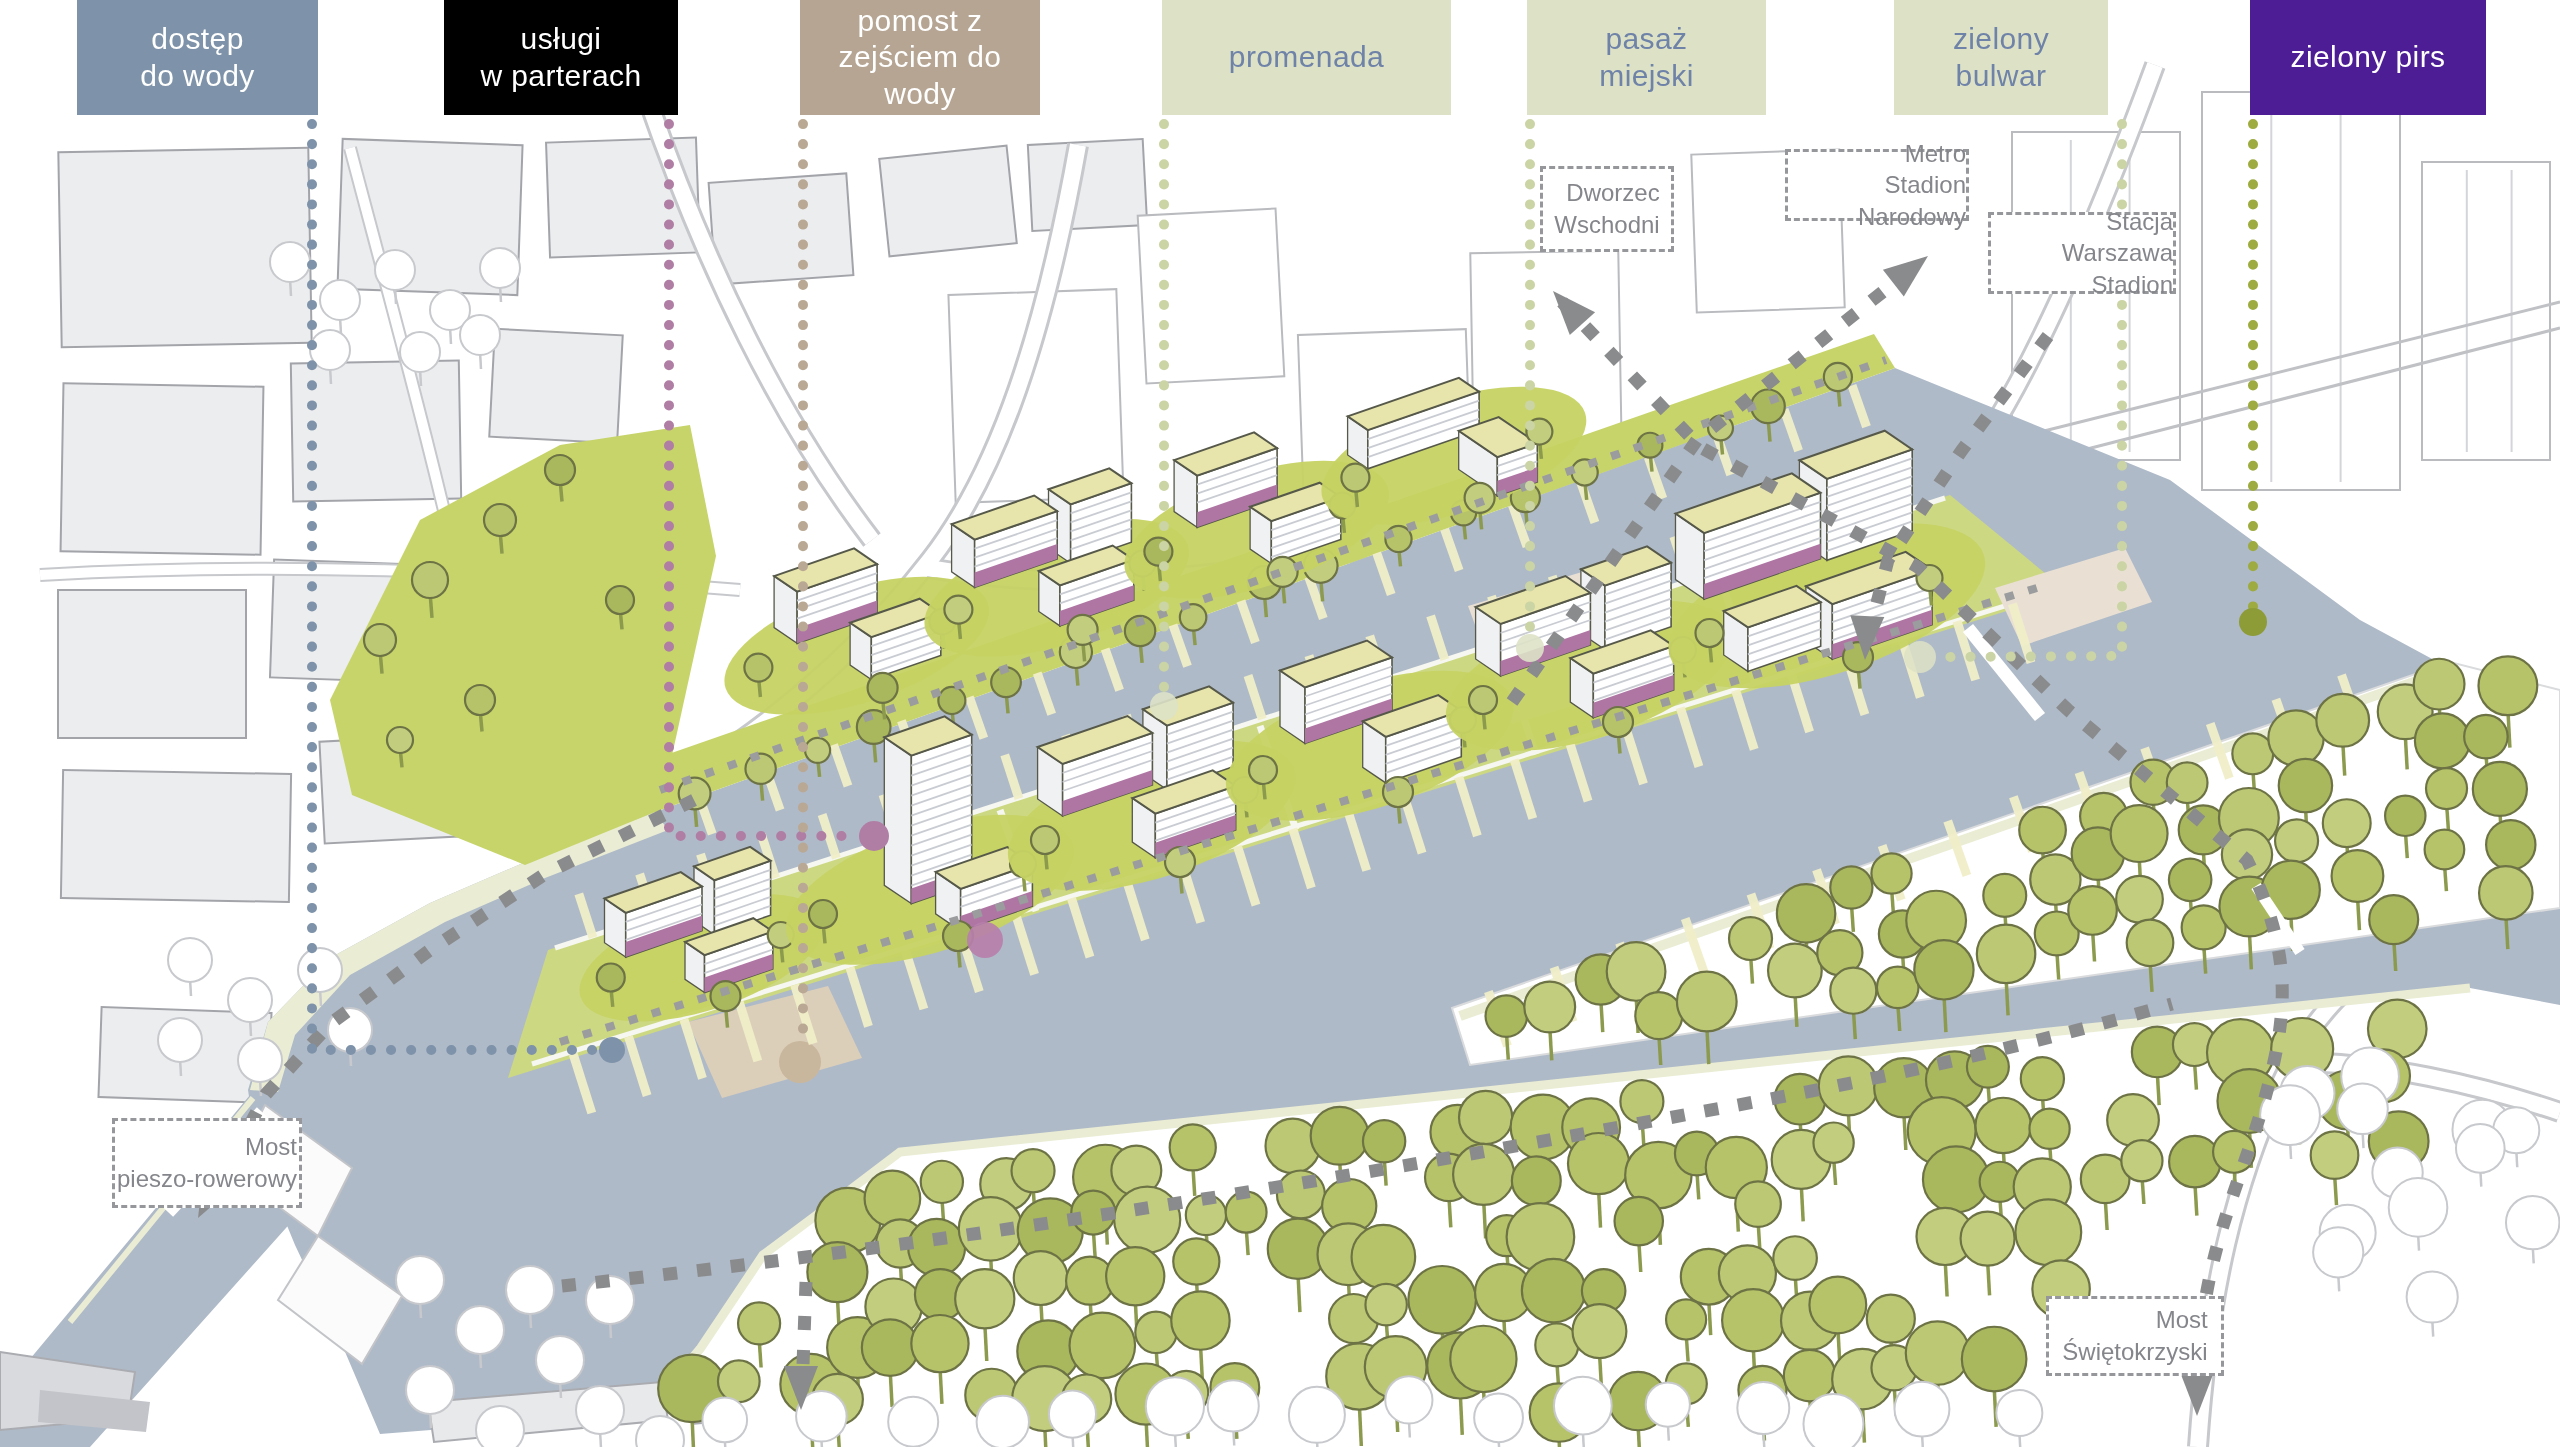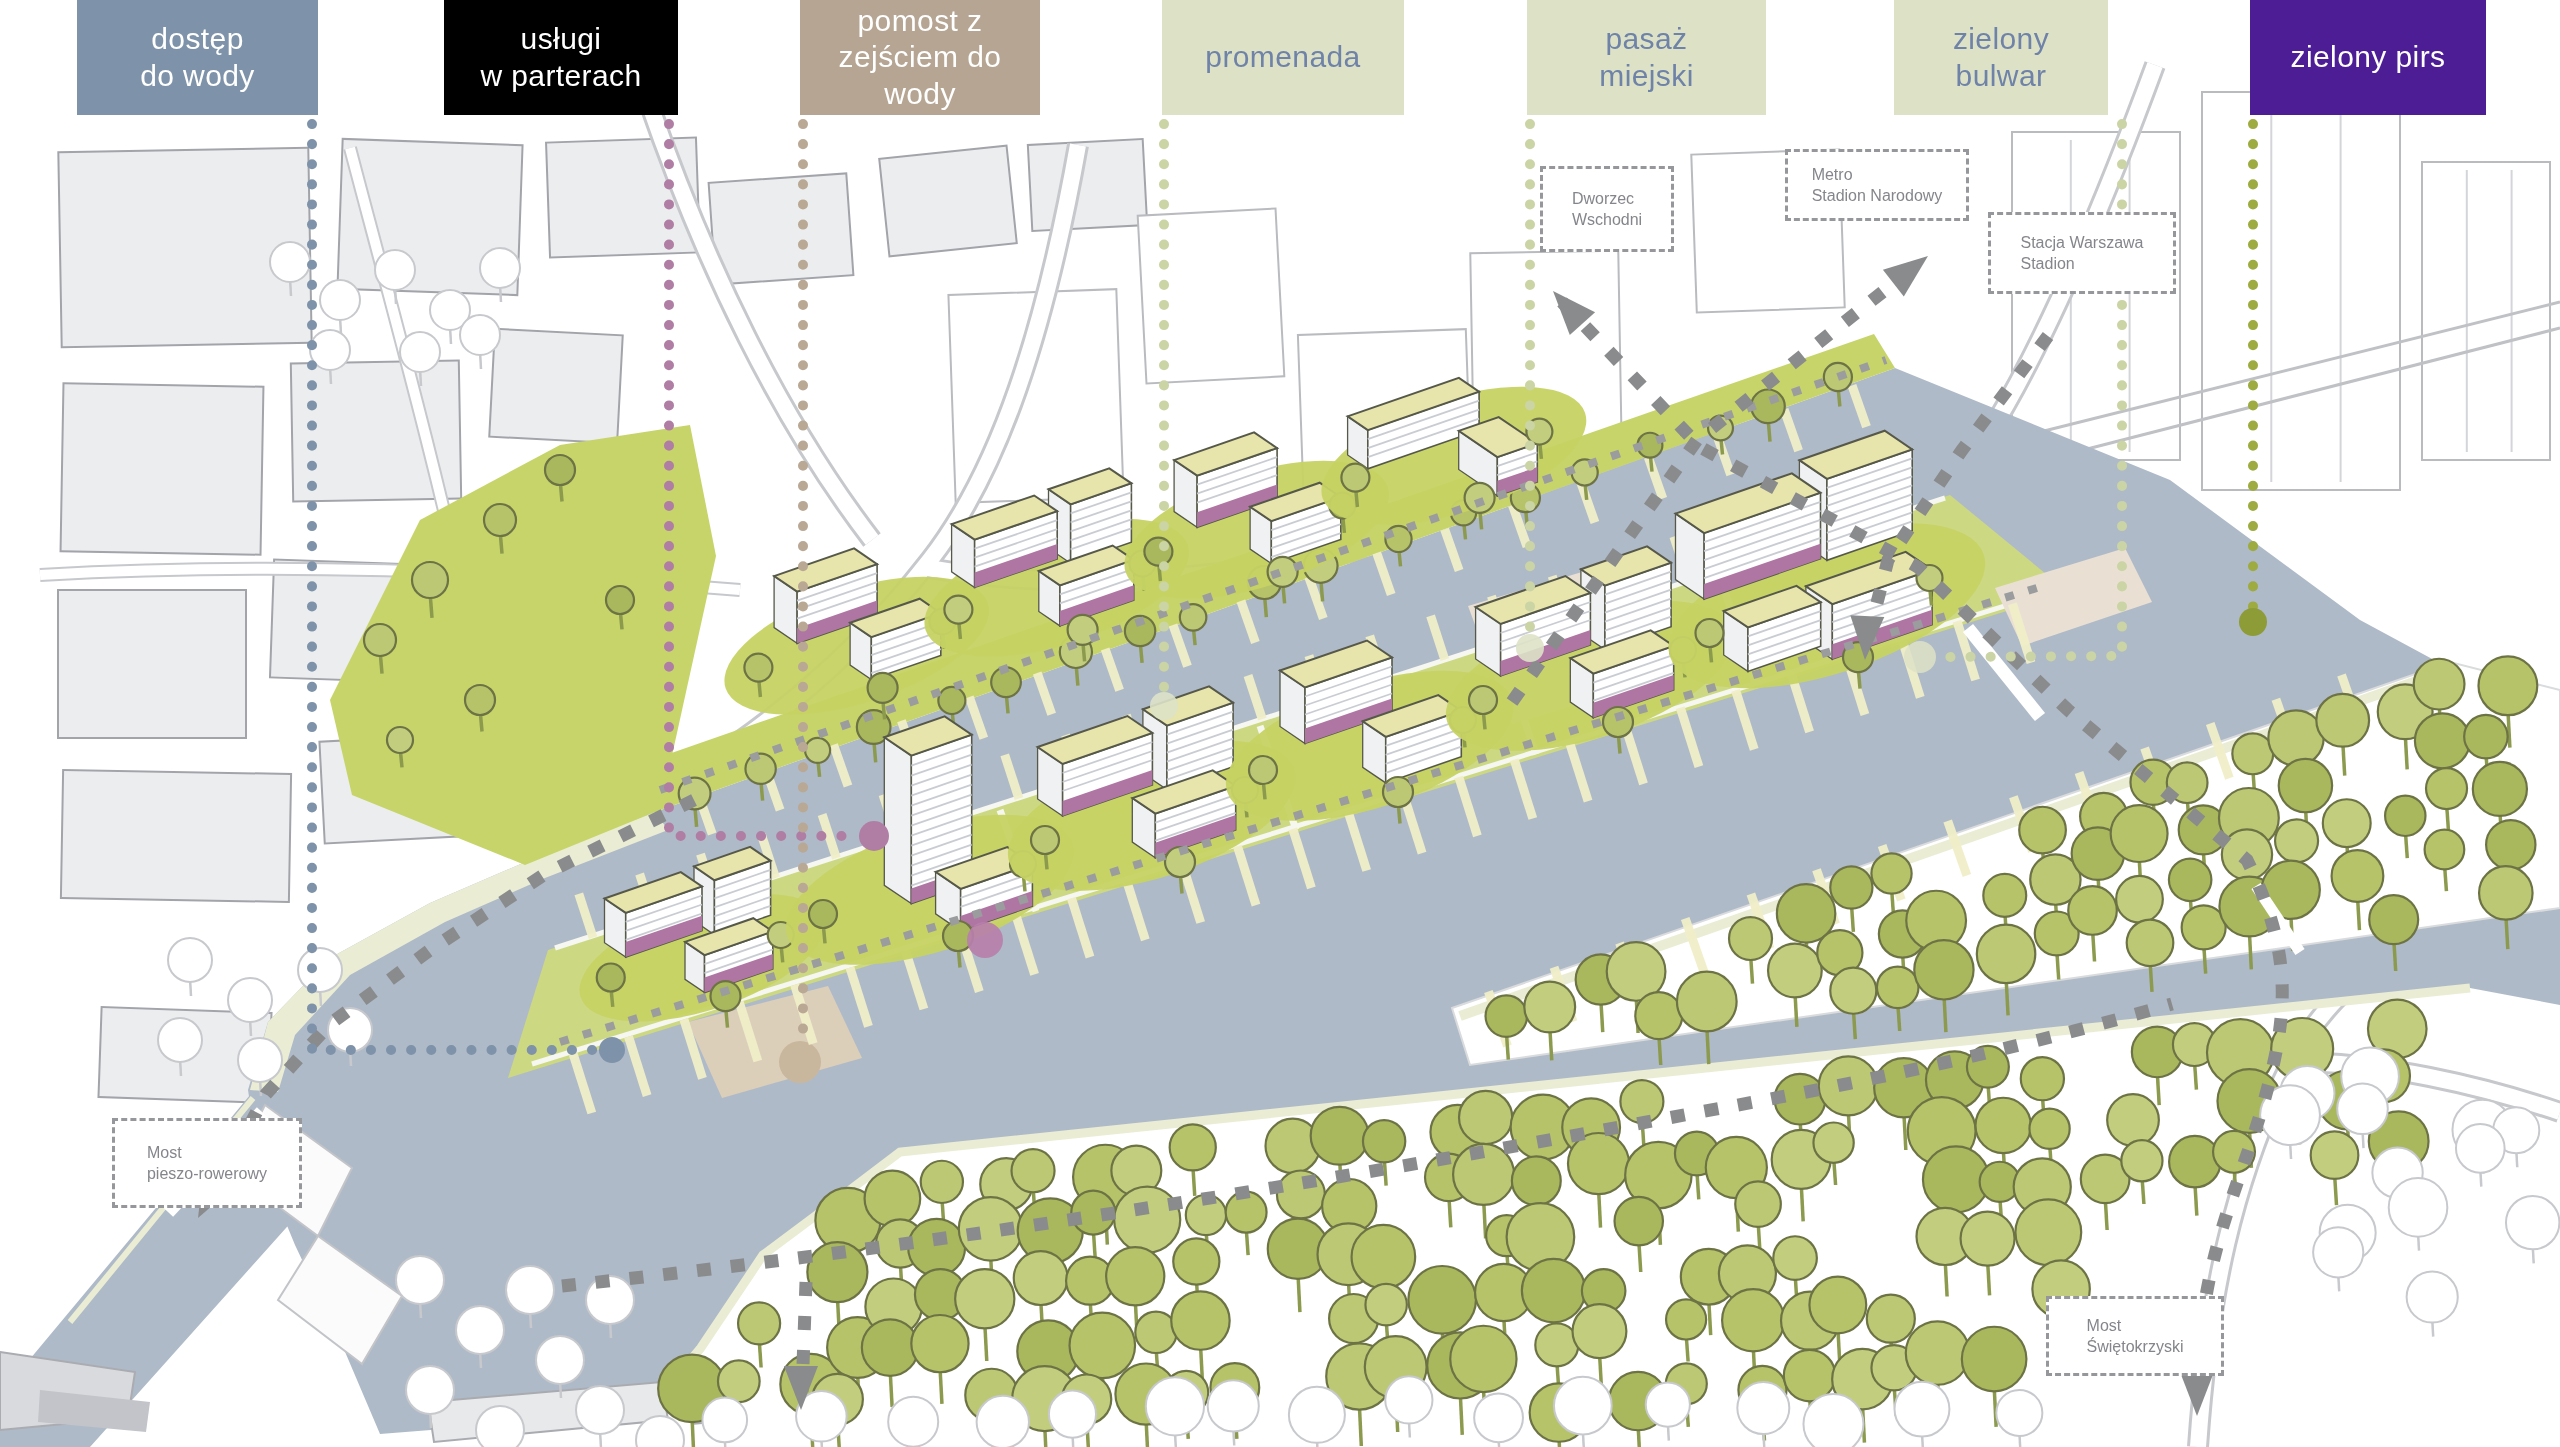--- a/index.html
+++ b/index.html
@@ -7,22 +7,22 @@
          font-family:"Liberation Sans",sans-serif}
   .stage svg{position:absolute;left:0;top:0;width:100%;height:100%}
   .legend-box{position:absolute;top:0;height:115px;display:flex;align-items:center;justify-content:center;
       text-align:center;white-space:pre-line;font-size:30px;line-height:1.22;letter-spacing:.4px}
   .lg0{background:#7E93A9;color:#fff}
   .lg1{background:#000000;color:#fff}
   .lg2{background:#B5A592;color:#fff}
   .lg3,.lg4,.lg5{background:#DDE2C6;color:#6F82A8}
   .lg6{background:#4c1d95;color:#fff}
   .map-tag{position:absolute;background:#ffffff;border:3px dashed #96979B;color:#85868B;
-      display:flex;align-items:center;justify-content:center;text-align:left;white-space:pre-line;
-      font-size:16px;line-height:1.32}
+      display:flex;align-items:center;justify-content:center;text-align:right;white-space:pre-line;
+      font-size:24px;line-height:1.32}
 </style>
 </head>
 <body>
 
 <div class="stage">
 
   <svg id="plan" viewBox="0 0 2560 1447" preserveAspectRatio="none">
       <g>
         <rect x="60" y="150" width="250" height="195" transform="rotate(-1 185 247.5)" fill="#ECEDEF" stroke="#A2A4AA" stroke-width="2"></rect>
         <rect x="340" y="142" width="180" height="150" transform="rotate(2 430 217)" fill="#ECEDEF" stroke="#A2A4AA" stroke-width="2"></rect>
@@ -1039,21 +1039,21 @@
     </svg>
 
   <div>
     <div class="legend-box lg0" style="left:77px;width:241px"><span>dostęp
 do wody</span></div>
     <div class="legend-box lg1" style="left:444px;width:234px"><span>usługi
 w parterach</span></div>
     <div class="legend-box lg2" style="left:800px;width:240px"><span>pomost z
 zejściem do
 wody</span></div>
-    <div class="legend-box lg3" style="left:1162px;width:242px"><span>promenada</span></div>
+    <div class="legend-box lg3" style="left:1162px;width:289px"><span>promenada</span></div>
     <div class="legend-box lg4" style="left:1527px;width:239px"><span>pasaż
 miejski</span></div>
     <div class="legend-box lg5" style="left:1894px;width:214px"><span>zielony
 bulwar</span></div>
     <div class="legend-box lg6" style="left:2250px;width:236px"><span>zielony pirs</span></div>
   </div>
 
   <div class="map-tag" style="left:1540px;top:166px;width:128px;height:80px"><span>Dworzec
 Wschodni</span></div>
   <div class="map-tag" style="left:1785px;top:149px;width:178px;height:66px"><span>Metro

